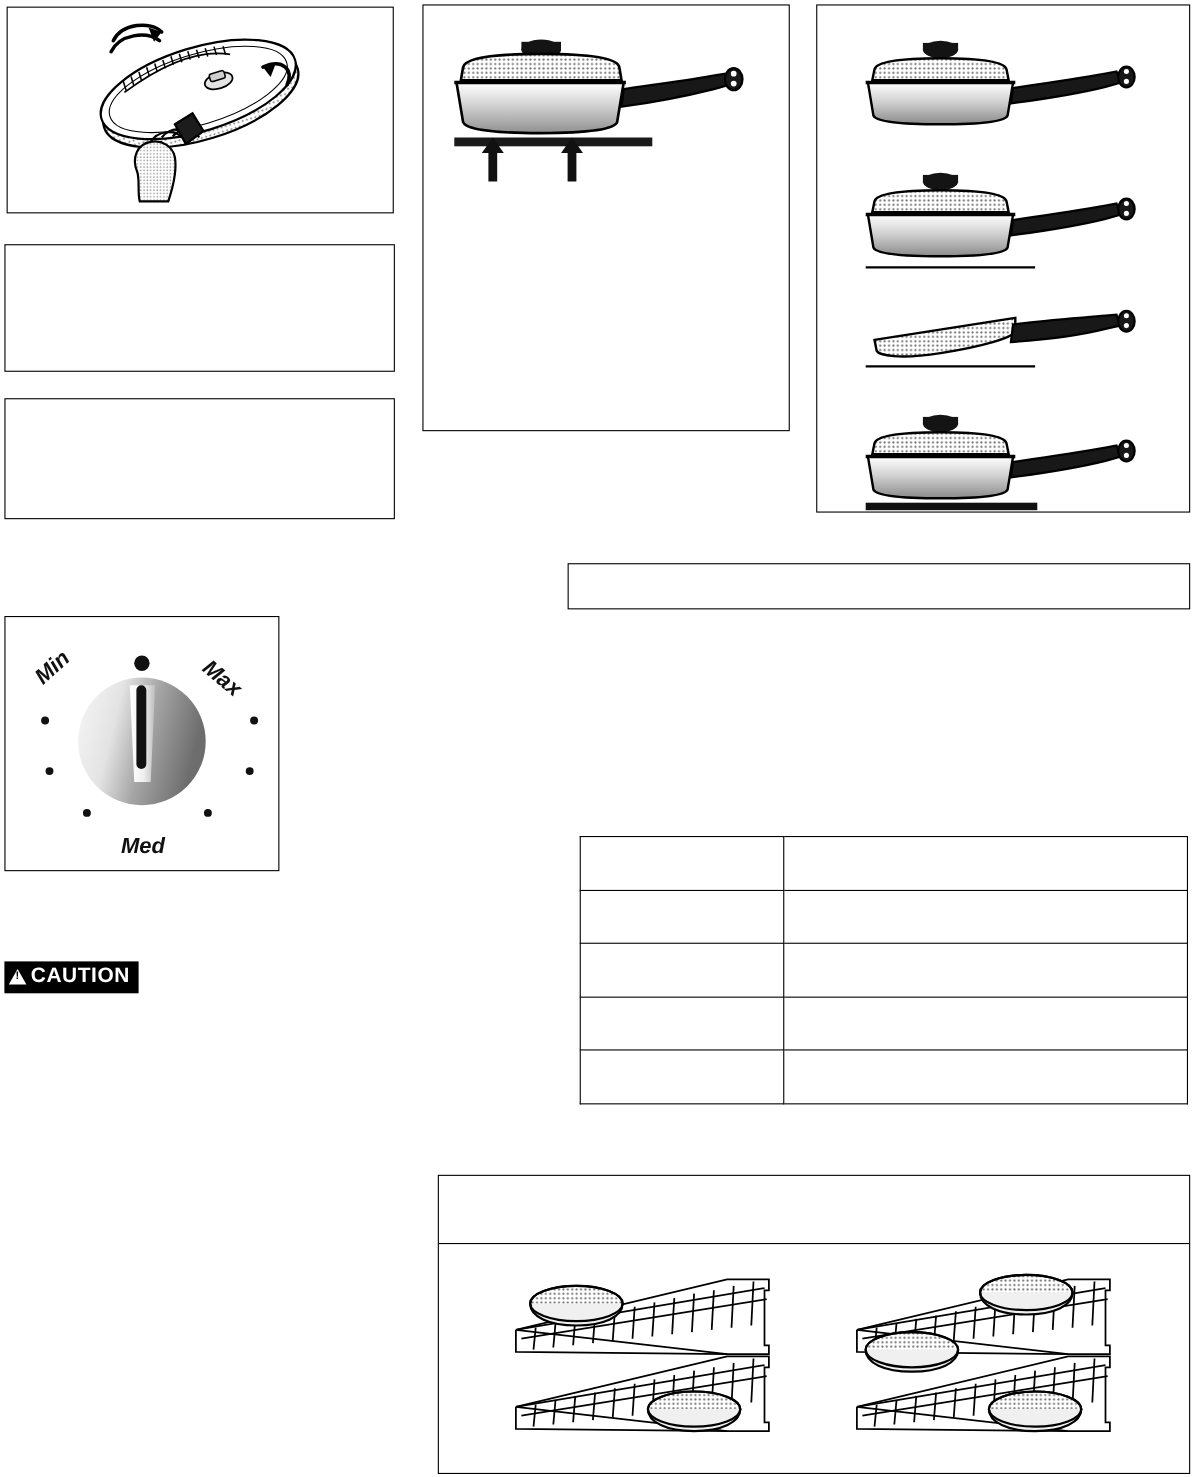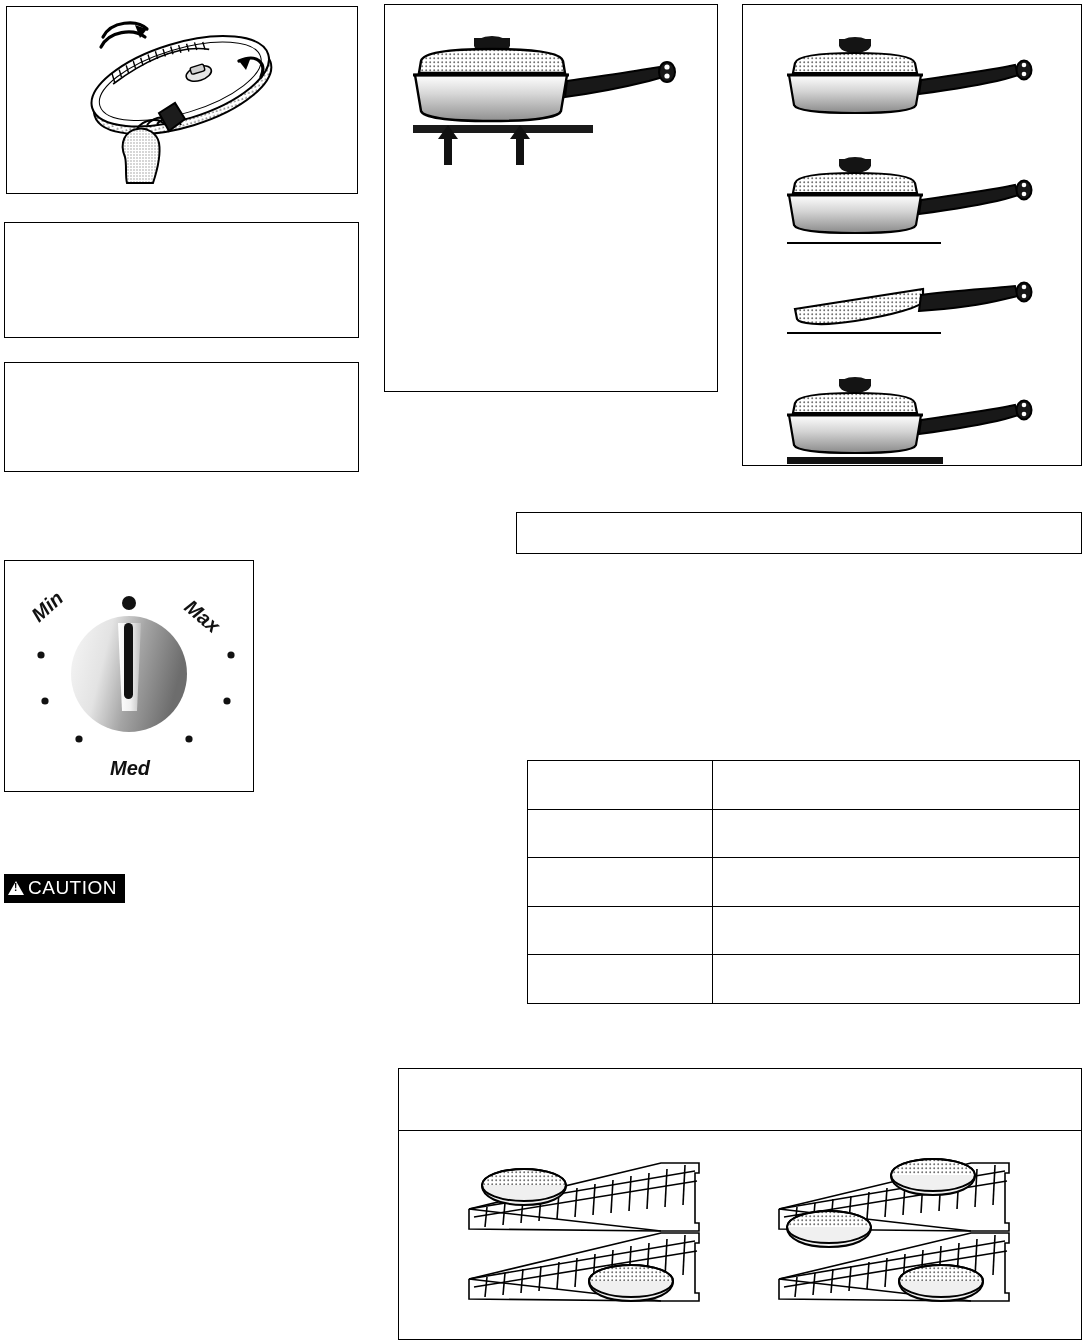--- a/index.html
+++ b/index.html
@@ -40,21 +40,21 @@
 
   
   #fig-knob { left: 4px; top: 560px; width: 250px; height: 232px; }
 
   
   #caution-badge {
     position: absolute;
     left: 4px; top: 874px;
     background: #000;
     color: #fff;
-    font-weight: normal;
+    font-weight: bold;
     font-size: 19px;
     letter-spacing: 0.5px;
     padding: 3px 8px 4px 4px;
     display: flex;
     align-items: center;
     gap: 4px;
     font-family: "Liberation Sans", sans-serif;
     justify-content: center;
   }
   #caution-badge .tri {

